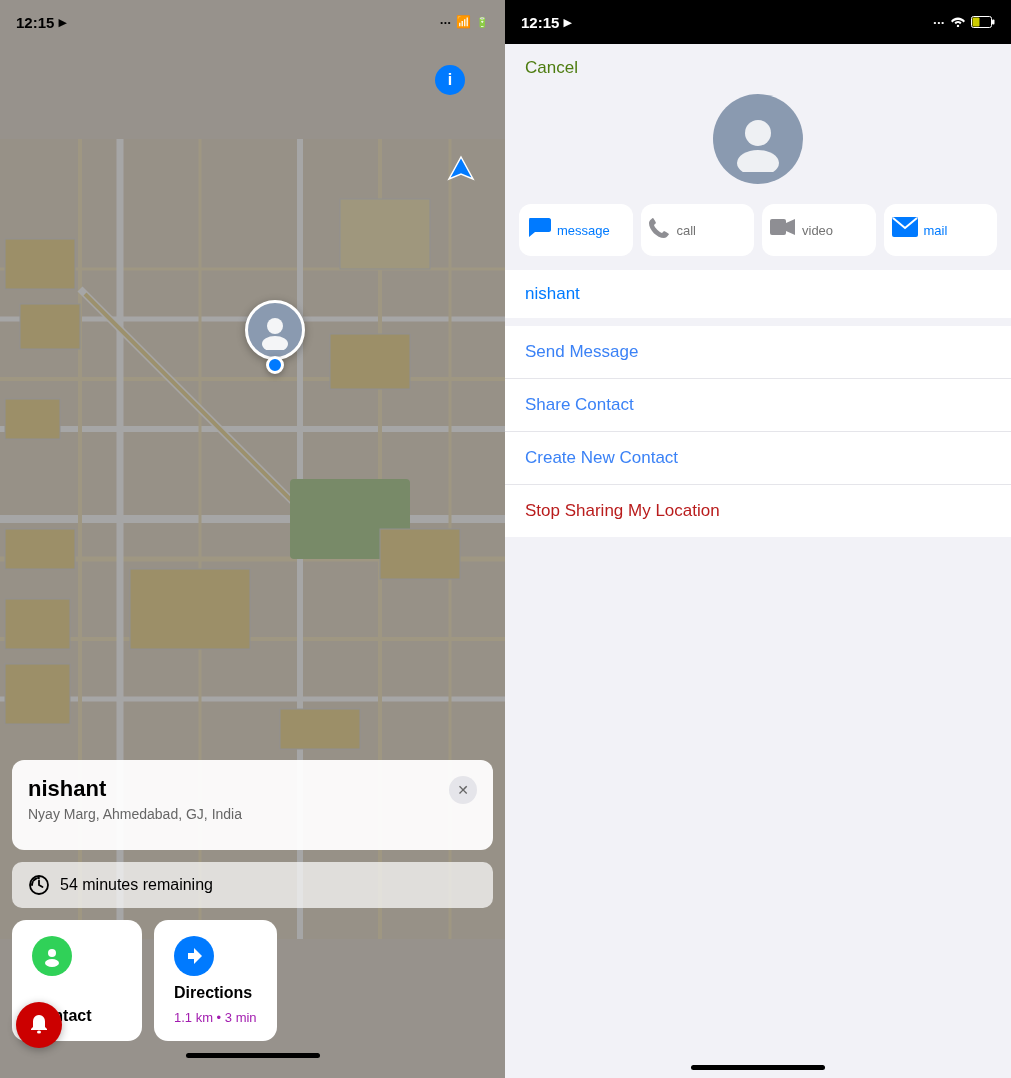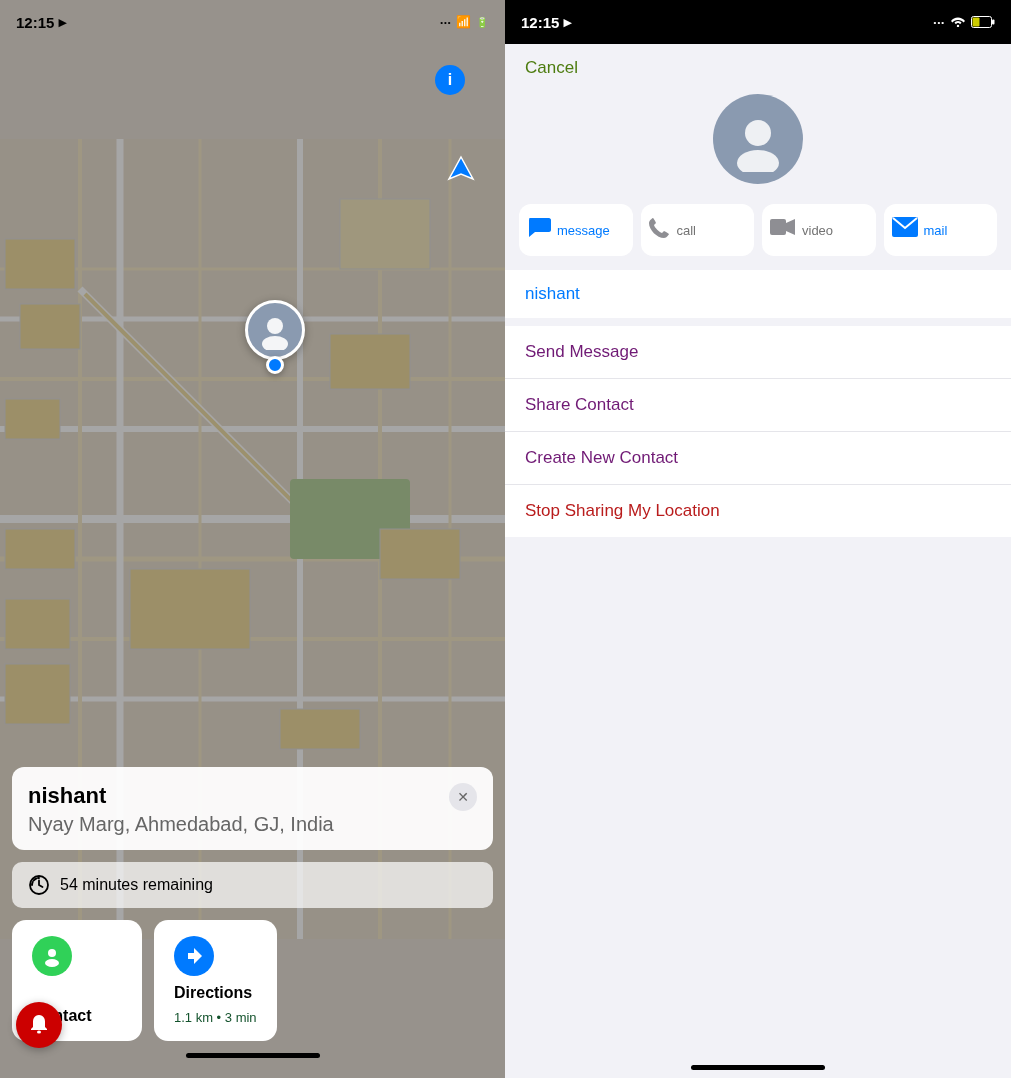--- a/index.html
+++ b/index.html
@@ -142,23 +142,23 @@
       display: flex;
       align-items: center;
       justify-content: center;
       cursor: pointer;
       flex-shrink: 0;
       color: #666;
       font-size: 14px;
     }
 
     .location-address {
-      font-size: 20px;
+      font-size: 14px;
       color: #666;
-      margin-bottom: 2px;
+      margin-bottom: 16px;
     }
 
     .location-time {
       font-size: 14px;
       color: #666;
     }
 
     .time-remaining {
       background: rgba(255,255,255,0.7);
       margin: 0 12px 12px 12px;
@@ -218,21 +218,21 @@
     }
 
     .action-label {
       font-size: 16px;
       font-weight: 600;
       color: #000;
     }
 
     .action-sublabel {
       font-size: 13px;
-      color: #14532d;
+      color: #a21caf;
     }
 
     .home-indicator-left {
       width: 134px;
       height: 5px;
       background: #000;
       border-radius: 3px;
       margin: 0 auto;
     }
 
@@ -380,21 +380,21 @@
       display: flex;
       align-items: center;
     }
 
     .menu-item:last-child {
       border-bottom: none;
     }
 
     .menu-item-text {
       font-size: 17px;
-      color: #701a75;
+      color: #3b82f6;
     }
 
     .menu-item-text.red {
       color: #b91c1c;
     }
 
     .home-indicator-right {
       width: 134px;
       height: 5px;
       background: #000;

